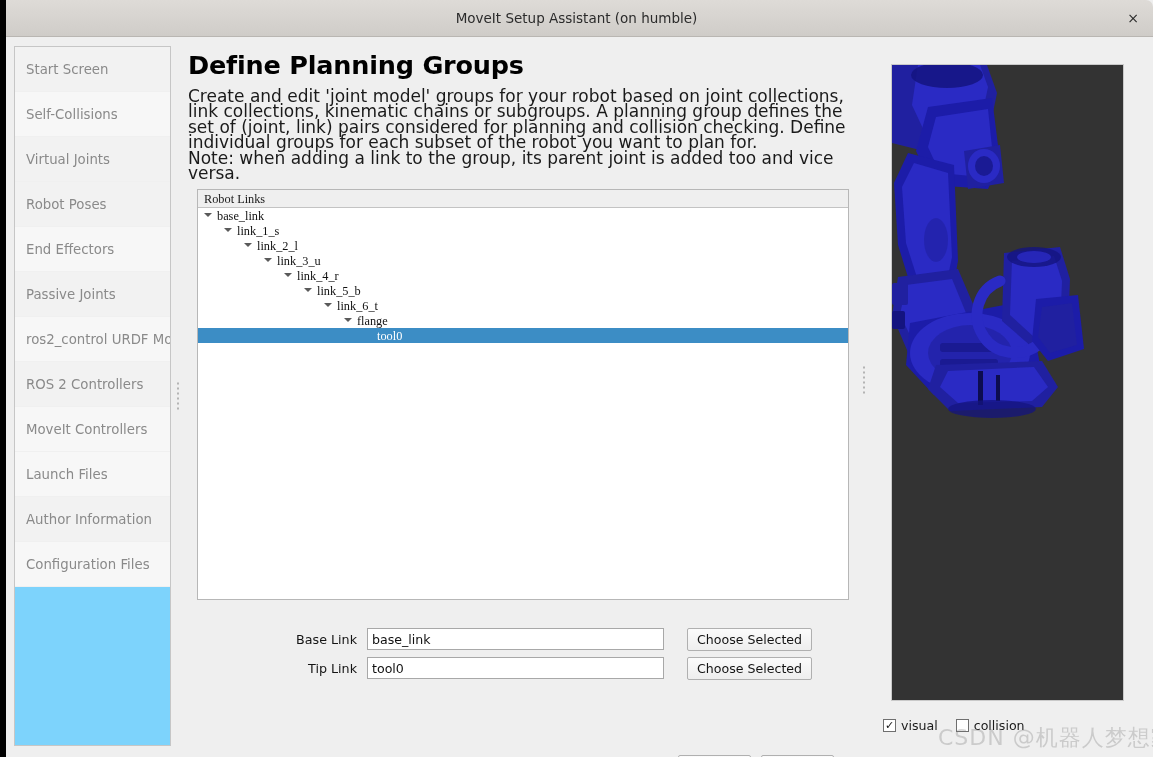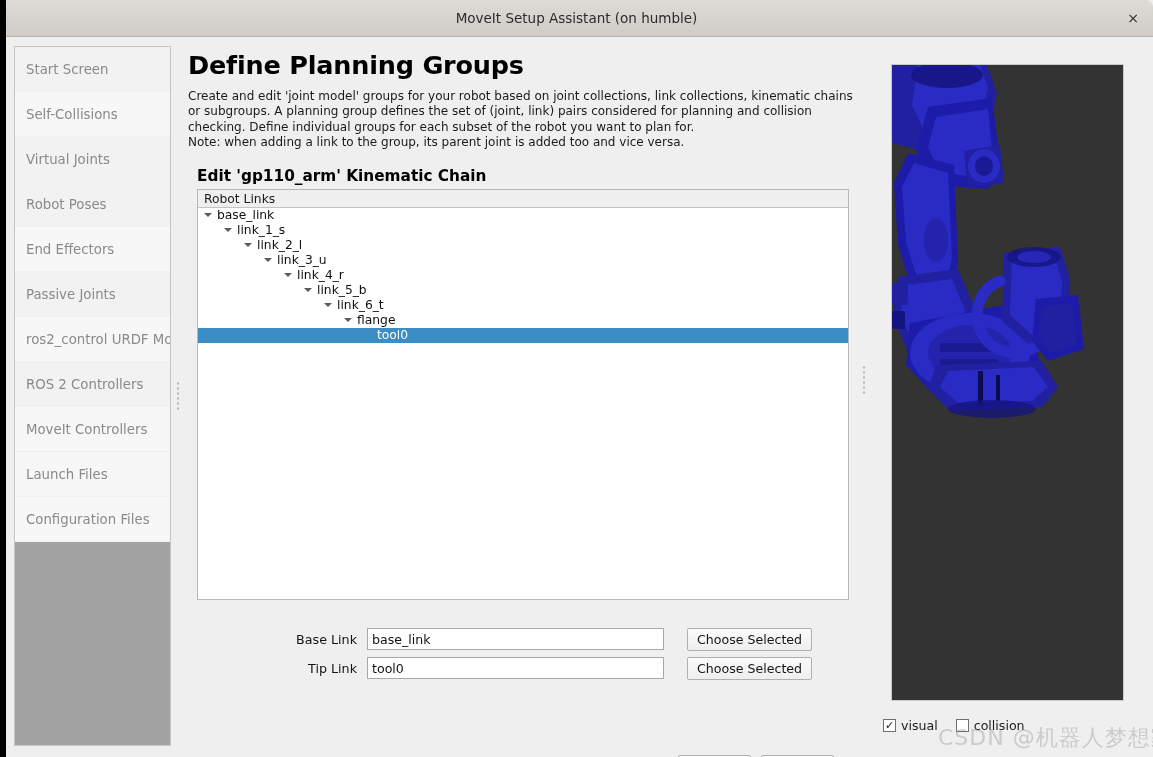--- a/index.html
+++ b/index.html
@@ -42,21 +42,21 @@
     width: 24px; height: 22px;
     display: flex; align-items: center; justify-content: center;
     font-size: 14px; color: #2b2b2b; cursor: pointer;
     font-family: "DejaVu Sans", "Liberation Sans", sans-serif;
   }
 
   
   #sidebar {
     position: absolute; left: 14px; top: 46px;
     width: 157px; height: 700px;
-    background: #a3a3a3;
+    background: #7dd3fc;
     border: 1px solid #c6c6c6;
     overflow: hidden;
   }
   .nav-item {
     height: 45px;
     line-height: 45px;
     padding-left: 11px;
     font-size: 13.3px;
     color: #8a8a8a;
     white-space: nowrap;
@@ -89,36 +89,37 @@
   
   #main {
     position: absolute; left: 188px; top: 50px;
     width: 668px; height: 700px;
   }
   #page-title {
     font-size: 25.5px; font-weight: bold; color: #000;
     margin: 0 0 9px 0; letter-spacing: -0.2px;
   }
   #page-desc {
-    font-size: 12px; color: #1a1a1a; line-height: 15.4px;
+    font-size: 17px; color: #1a1a1a; line-height: 15.4px;
     width: 666px;
     margin-bottom: 0;
   }
   #subsection-title {
     font-size: 15.3px; font-weight: bold; color: #000;
     margin: 16px 0 20px 9px;
   }
 
   
   #tree-widget {
     position: absolute; left: 9px; top: 139px;
     width: 652px; height: 411px;
     background: #ffffff;
     border: 1px solid #b7b7b7;
     overflow: hidden;
+    font-family: Liberation Serif, serif;
   }
   #tree-header {
     height: 18px; line-height: 18px;
     background: #efefef;
     border-bottom: 1px solid #c3c3c3;
     font-size: 12.3px; color: #1a1a1a;
     padding-left: 6px;
     cursor: pointer;
   }
   .tree-row {
@@ -244,20 +245,21 @@
       <div class="nav-item shade-a"><span>Start Screen</span></div>
       <div class="nav-item shade-b"><span>Self-Collisions</span></div>
       <div class="nav-item shade-a"><span>Virtual Joints</span></div>
       <div class="nav-item shade-a"><span>Robot Poses</span></div>
       <div class="nav-item shade-b"><span>End Effectors</span></div>
       <div class="nav-item shade-a"><span>Passive Joints</span></div>
       <div class="nav-item shade-b"><span>ros2_control URDF Mo</span></div>
       <div class="nav-item shade-a"><span>ROS 2 Controllers</span></div>
       <div class="nav-item shade-b"><span>MoveIt Controllers</span></div>
       <div class="nav-item shade-b"><span>Launch Files</span></div>
+      <div class="nav-item shade-a"><span>Author Information</span></div>
       <div class="nav-item shade-b"><span>Configuration Files</span></div>
     </div>
 
   <div class="splitter" id="splitter-left">
     <span class="dots">
       <i></i>
         <i></i>
         <i></i>
         <i></i>
         <i></i>

